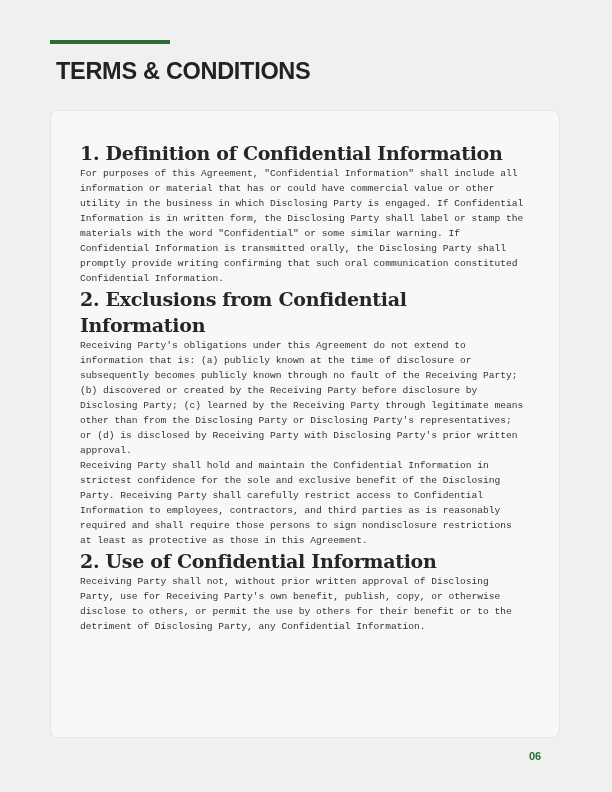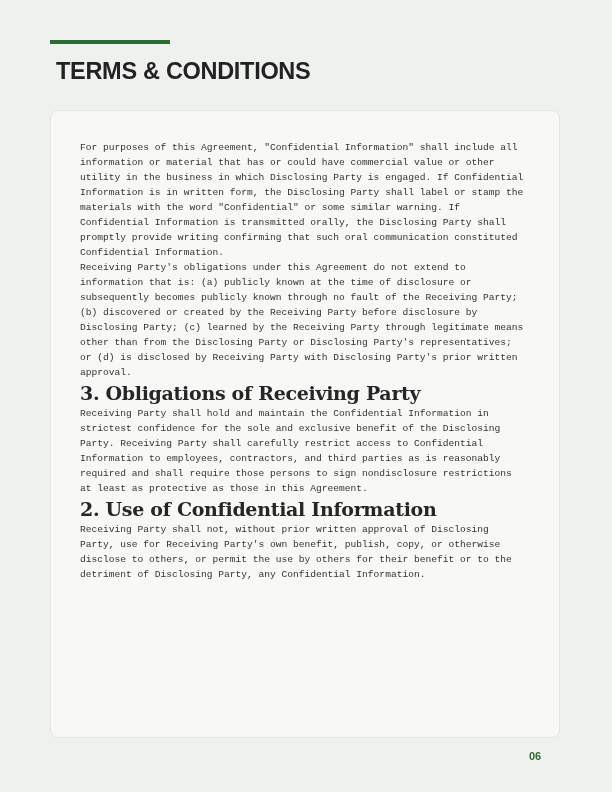--- a/index.html
+++ b/index.html
@@ -36,27 +36,28 @@
 </head>
 <body>
 
 <div class="accent-bar"></div>
 <h1 class="page-title">TERMS &amp; CONDITIONS</h1>
 
 <div class="card"></div>
 
 <div class="content">
   <div class="section">
+    <h2>1. Definition of Confidential Information</h2>
     <p>For purposes of this Agreement, "Confidential Information" shall include all information or material that has or could have commercial value or other utility in the business in which Disclosing Party is engaged. If Confidential Information is in written form, the Disclosing Party shall label or stamp the materials with the word "Confidential" or some similar warning. If Confidential Information is transmitted orally, the Disclosing Party shall promptly provide writing confirming that such oral communication constituted Confidential Information.</p>
   </div>
   <div class="section">
+    <h2>2. Exclusions from Confidential Information</h2>
     <p>Receiving Party's obligations under this Agreement do not extend to information that is: (a) publicly known at the time of disclosure or subsequently becomes publicly known through no fault of the Receiving Party; (b) discovered or created by the Receiving Party before disclosure by Disclosing Party; (c) learned by the Receiving Party through legitimate means other than from the Disclosing Party or Disclosing Party's representatives; or (d) is disclosed by Receiving Party with Disclosing Party's prior written approval.</p>
   </div>
   <div class="section">
-    <h2>3. Obligations of Receiving Party</h2>
     <p>Receiving Party shall hold and maintain the Confidential Information in strictest confidence for the sole and exclusive benefit of the Disclosing Party. Receiving Party shall carefully restrict access to Confidential Information to employees, contractors, and third parties as is reasonably required and shall require those persons to sign nondisclosure restrictions at least as protective as those in this Agreement.</p>
   </div>
   <div class="section">
     <h2>2. Use of Confidential Information</h2>
     <p>Receiving Party shall not, without prior written approval of Disclosing Party, use for Receiving Party's own benefit, publish, copy, or otherwise disclose to others, or permit the use by others for their benefit or to the detriment of Disclosing Party, any Confidential Information.</p>
   </div>
 </div>
 
 <div class="page-number">06</div>
 

